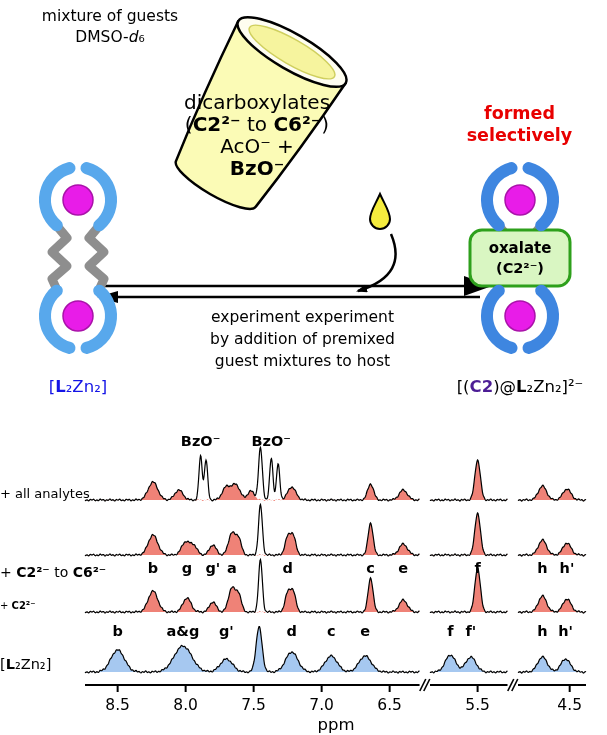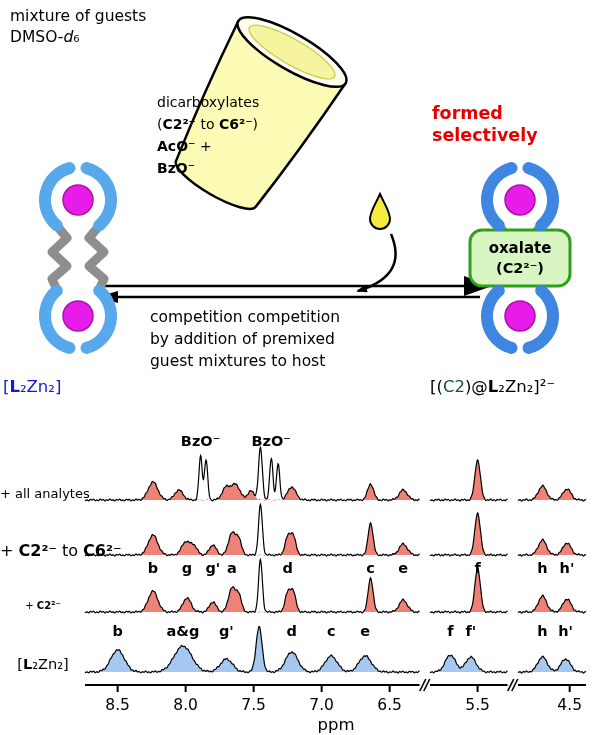--- a/index.html
+++ b/index.html
@@ -1,26 +1,26 @@
 <!DOCTYPE html>
 <html><head>
 <meta charset="utf-8">
 <style>
   *{box-sizing:border-box}
   html,body{margin:0;padding:0;background:#fff}
   #page{position:relative;width:607px;height:735px;background:#fff;
         font-family:"DejaVu Sans","Liberation Sans",sans-serif;color:#000;overflow:hidden}
   .abs{position:absolute}
-  .center{text-align:left}
+  .center{text-align:center}
   .note{font-size:15.5px;line-height:21px}
-  .beakernote{font-size:14px;line-height:22px}
+  .beakernote{font-size:20px;line-height:22px}
   .formed{font-size:17.5px;line-height:22px;font-weight:bold;color:#e80000}
   .caption{font-size:15.5px;line-height:22px}
   .structure-label{font-size:16.5px;line-height:19px}
-  .rowlab{left:0;width:88px;text-align:center;font-size:13.5px;line-height:17px;
+  .rowlab{left:0;width:88px;text-align:left;font-size:13.5px;line-height:17px;
           white-space:nowrap;padding-right:2px}
   svg text{font-family:"DejaVu Sans","Liberation Sans",sans-serif}
   .zig{fill:none;stroke:#8e8e8e;stroke-width:9;stroke-linecap:round;stroke-linejoin:round}
   .arcL{fill:none;stroke:#58a8ec;stroke-width:12;stroke-linecap:round}
   .arcR{fill:none;stroke:#3e86e0;stroke-width:12;stroke-linecap:round}
   .zinc{fill:#e81ce8;stroke:#a912a9;stroke-width:1.5}
 </style>
 </head>
 <body>
 
@@ -77,38 +77,38 @@
   </svg>
 
   <div class="abs note center" style="left:10px;top:6px;width:200px">
     <div><span>mixture of guests</span></div>
     <div><span>DMSO-</span><span style="font-style: italic;">d</span><span>₆</span></div>
   </div>
 
   <div class="abs beakernote center" style="left:157px;top:91px;width:200px">
     <div><span>dicarboxylates</span></div>
     <div><span>(</span><span style="font-weight: bold;">C2²⁻</span><span> to </span><span style="font-weight: bold;">C6²⁻</span><span>)</span></div>
-    <div><span style="font-weight: bold;">AcO⁻</span><span> +</span></div>
+    <div><span style="font-weight: normal;">AcO⁻</span><span> +</span></div>
     <div><span style="font-weight: bold;">BzO⁻</span></div>
   </div>
 
   <div class="abs formed center" style="left:432px;top:102px;width:175px">
     <div>formed</div>
     <div>selectively</div>
   </div>
 
   <div class="abs caption center" style="left:150px;top:306px;width:305px">
-    <div><span>competition competition</span></div>
+    <div><span>experiment experiment</span></div>
     <div><span>by addition of premixed</span></div>
     <div><span>guest mixtures to host</span></div>
   </div>
 
   <div class="abs structure-label center" style="left:3px;top:377px;width:150px;color:#1414e6"><span>[</span><span style="font-weight: bold;">L</span><span>₂Zn₂]</span></div>
 
-  <div class="abs structure-label center" style="left:430px;top:377px;width:180px"><span>[(</span><span style="font-weight: normal; color: #14532d;">C2</span><span>)@</span><span style="font-weight: bold;">L</span><span>₂Zn₂]²⁻</span></div>
+  <div class="abs structure-label center" style="left:430px;top:377px;width:180px"><span>[(</span><span style="font-weight: bold; color: #4c1d95;">C2</span><span>)@</span><span style="font-weight: bold;">L</span><span>₂Zn₂]²⁻</span></div>
 
   <svg id="nmr-svg" class="abs" style="left:0;top:432px" width="607" height="303" viewBox="0 0 607 303">
       <path d="M85.0,68L85.0,68.1L85.5,68.5L86.0,68.4L86.5,68.0L87.0,67.8L87.5,68.0L88.0,68.6L88.5,68.9L89.0,68.8L89.5,68.2L90.0,67.6L90.5,67.4L91.0,67.6L91.5,68.0L92.0,68.1L92.5,67.8L93.0,67.4L93.5,67.2L94.0,67.4L94.5,68.1L95.0,68.6L95.5,68.8L96.0,68.4L96.5,68.0L97.0,67.9L97.5,68.2L98.0,68.6L98.5,68.7L99.0,68.3L99.5,67.6L100.0,67.2L100.5,67.2L101.0,67.6L101.5,68.1L102.0,68.1L102.5,67.8L103.0,67.5L103.5,67.5L104.0,68.0L104.5,68.6L105.0,69.0L105.5,68.8L106.0,68.2L106.5,67.8L107.0,67.8L107.5,68.2L108.0,68.4L108.5,68.3L109.0,67.7L109.5,67.2L110.0,67.0L110.5,67.4L111.0,68.0L111.5,68.3L112.0,68.2L112.5,67.9L113.0,67.7L113.5,67.9L114.0,68.5L114.5,68.9L115.0,68.9L115.5,68.4L116.0,67.8L116.5,67.5L117.0,67.7L117.5,68.0L118.0,68.2L118.5,67.9L119.0,67.4L119.5,67.1L120.0,67.3L120.5,67.9L121.0,68.5L121.5,68.6L122.0,68.4L122.5,68.0L123.0,67.9L123.5,68.2L124.0,68.7L124.5,68.8L125.0,68.5L125.5,67.8L126.0,67.3L126.5,67.3L127.0,67.6L127.5,68.0L128.0,68.1L128.5,67.7L129.0,67.3L129.5,67.3L130.0,67.8L130.5,68.5L131.0,68.9L131.5,68.7L132.0,68.3L132.5,67.9L133.0,67.9L133.5,68.3L134.0,68.6L134.5,68.4L135.0,67.9L135.5,67.3L136.0,67.0L136.5,67.3L137.0,67.8L137.5,68.1L138.0,68.0L138.5,67.6L139.0,67.3L139.5,67.5L140.0,67.9L140.5,68.3L141.0,68.2L141.5,67.6L142.0,66.7L142.5,66.1L143.0,65.8L143.5,65.7L144.0,65.3L144.5,64.3L145.0,63.0L145.5,61.8L146.0,61.0L146.5,60.6L147.0,60.1L147.5,59.2L148.0,57.9L148.5,56.4L149.0,55.2L149.5,54.4L150.0,53.9L150.5,53.3L151.0,52.2L151.5,50.9L152.0,49.9L152.5,49.5L153.0,49.7L153.5,50.2L154.0,50.5L154.5,50.6L155.0,50.8L155.5,51.5L156.0,52.8L156.5,54.5L157.0,56.1L157.5,57.2L158.0,57.9L158.5,58.7L159.0,59.8L159.5,61.3L160.0,62.6L160.5,63.4L161.0,63.7L161.5,63.8L162.0,64.1L162.5,64.9L163.0,65.8L163.5,66.5L164.0,66.8L164.5,66.7L165.0,66.6L165.5,67.0L166.0,67.7L166.5,68.3L167.0,68.6L167.5,68.2L168.0,67.7L168.5,67.3L169.0,67.3L169.5,67.5L170.0,67.5L170.5,66.9L171.0,66.0L171.5,65.1L172.0,64.6L172.5,64.5L173.0,64.5L173.5,64.1L174.0,63.2L174.5,62.1L175.0,61.3L175.5,60.9L176.0,60.8L176.5,60.5L177.0,59.8L177.5,58.8L178.0,57.9L178.5,57.6L179.0,57.8L179.5,58.3L180.0,58.6L180.5,58.5L181.0,58.5L181.5,59.0L182.0,60.0L182.5,61.3L183.0,62.6L183.5,63.4L184.0,63.7L184.5,64.1L185.0,64.8L185.5,65.7L186.0,66.7L186.5,67.1L187.0,67.0L187.5,66.6L188.0,66.5L188.5,66.8L189.0,67.3L189.5,67.8L190.0,67.7L190.5,67.4L191.0,67.1L191.5,67.3L192.0,67.9L192.5,68.6L193.0,68.8L193.5,68.6L194.0,68.1L194.5,67.9L195.0,68.0L195.5,68.4L196.0,68.6L196.5,68.4L197.0,67.7L197.5,67.2L198.0,67.1L198.5,67.5L199.0,68.0L199.5,68.2L200.0,68.0L200.5,67.6L201.0,67.5L201.5,67.9L202.0,68.5L202.5,69.0L203.0,68.9L203.5,68.4L204.0,67.9L204.5,67.7L205.0,67.9L205.5,68.3L206.0,68.3L206.5,67.9L207.0,67.3L207.5,67.0L208.0,67.2L208.5,67.8L209.0,68.3L209.5,68.4L210.0,68.1L210.5,67.8L211.0,67.9L211.5,68.3L212.0,68.8L212.5,68.9L213.0,68.5L213.5,67.8L214.0,67.3L214.5,67.3L215.0,67.6L215.5,67.8L216.0,67.5L216.5,66.9L217.0,66.3L217.5,66.0L218.0,66.2L218.5,66.4L219.0,66.3L219.5,65.5L220.0,64.4L220.5,63.4L221.0,62.7L221.5,62.2L222.0,61.5L222.5,60.3L223.0,58.7L223.5,57.2L224.0,56.1L224.5,55.5L225.0,55.3L225.5,54.9L226.0,54.2L226.5,53.5L227.0,53.1L227.5,53.4L228.0,54.0L228.5,54.6L229.0,54.7L229.5,54.4L230.0,53.9L230.5,53.8L231.0,53.9L231.5,54.1L232.0,53.9L232.5,53.2L233.0,52.3L233.5,51.6L234.0,51.5L234.5,51.8L235.0,52.2L235.5,52.3L236.0,52.2L236.5,52.2L237.0,52.8L237.5,53.9L238.0,55.3L238.5,56.5L239.0,57.2L239.5,57.7L240.0,58.3L240.5,59.4L241.0,60.8L241.5,62.0L242.0,62.8L242.5,63.0L243.0,63.1L243.5,63.5L244.0,64.3L244.5,65.0L245.0,65.3L245.5,65.0L246.0,64.2L246.5,63.5L247.0,63.0L247.5,62.8L248.0,62.5L248.5,61.6L249.0,60.4L249.5,59.2L250.0,58.6L250.5,58.5L251.0,58.9L251.5,59.2L252.0,59.3L252.5,59.4L253.0,59.8L253.5,60.7L254.0,62.2L254.5,63.5L255.0,64.4L255.5,64.8L256.0,65.1L256.5,65.6L257.0,66.3L257.5,67.2L258.0,67.6L258.5,67.5L259.0,67.0L259.5,66.7L260.0,66.9L260.5,67.4L261.0,68.0L261.5,68.1L262.0,67.8L262.5,67.5L263.0,67.6L263.5,68.0L264.0,68.7L264.5,69.0L265.0,68.8L265.5,68.2L266.0,67.8L266.5,67.8L267.0,68.1L267.5,68.4L268.0,68.2L268.5,67.7L269.0,67.2L269.5,67.0L270.0,67.4L270.5,68.0L271.0,68.4L271.5,68.3L272.0,68.0L272.5,67.8L273.0,68.0L273.5,68.5L274.0,68.9L274.5,68.9L275.0,68.4L275.5,67.7L276.0,67.4L276.5,67.6L277.0,68.0L277.5,68.1L278.0,67.8L278.5,67.3L279.0,67.0L279.5,67.2L280.0,67.7L280.5,68.2L281.0,68.3L281.5,67.9L282.0,67.3L282.5,66.9L283.0,66.9L283.5,66.9L284.0,66.6L284.5,65.7L285.0,64.4L285.5,63.2L286.0,62.4L286.5,61.9L287.0,61.4L287.5,60.5L288.0,59.2L288.5,57.9L289.0,57.0L289.5,56.6L290.0,56.6L290.5,56.5L291.0,56.0L291.5,55.3L292.0,54.9L292.5,55.1L293.0,55.8L293.5,56.7L294.0,57.3L294.5,57.6L295.0,57.9L295.5,58.6L296.0,59.8L296.5,61.3L297.0,62.6L297.5,63.4L298.0,63.9L298.5,64.4L299.0,65.2L299.5,66.3L300.0,67.2L300.5,67.7L301.0,67.6L301.5,67.2L302.0,67.1L302.5,67.3L303.0,67.8L303.5,68.0L304.0,67.8L304.5,67.3L305.0,67.0L305.5,67.1L306.0,67.7L306.5,68.3L307.0,68.5L307.5,68.3L308.0,68.0L308.5,67.9L309.0,68.2L309.5,68.7L310.0,68.9L310.5,68.6L311.0,68.0L311.5,67.4L312.0,67.3L312.5,67.6L313.0,68.0L313.5,68.1L314.0,67.7L314.5,67.3L315.0,67.2L315.5,67.6L316.0,68.3L316.5,68.8L317.0,68.7L317.5,68.3L318.0,68.0L318.5,67.9L319.0,68.3L319.5,68.6L320.0,68.6L320.5,68.1L321.0,67.4L321.5,67.1L322.0,67.3L322.5,67.8L323.0,68.1L323.5,68.1L324.0,67.7L324.5,67.5L325.0,67.6L325.5,68.2L326.0,68.8L326.5,69.0L327.0,68.6L327.5,68.1L328.0,67.8L328.5,67.9L329.0,68.2L329.5,68.4L330.0,68.1L330.5,67.5L331.0,67.1L331.5,67.1L332.0,67.5L332.5,68.1L333.0,68.4L333.5,68.2L334.0,67.9L334.5,67.8L335.0,68.1L335.5,68.6L336.0,69.0L336.5,68.8L337.0,68.2L337.5,67.6L338.0,67.5L338.5,67.7L339.0,68.1L339.5,68.1L340.0,67.8L340.5,67.3L341.0,67.1L341.5,67.4L342.0,68.1L342.5,68.6L343.0,68.6L343.5,68.3L344.0,67.9L344.5,68.0L345.0,68.3L345.5,68.7L346.0,68.8L346.5,68.3L347.0,67.6L347.5,67.2L348.0,67.3L348.5,67.7L349.0,68.1L349.5,68.0L350.0,67.6L350.5,67.3L351.0,67.4L351.5,68.0L352.0,68.6L352.5,68.9L353.0,68.7L353.5,68.2L354.0,67.9L354.5,68.0L355.0,68.3L355.5,68.6L356.0,68.3L356.5,67.7L357.0,67.2L357.5,67.1L358.0,67.4L358.5,68.0L359.0,68.2L359.5,68.1L360.0,67.7L360.5,67.6L361.0,67.8L361.5,68.4L362.0,68.7L362.5,68.5L363.0,67.7L363.5,66.9L364.0,66.2L364.5,65.9L365.0,65.4L365.5,64.5L366.0,62.9L366.5,61.0L367.0,59.3L367.5,57.9L368.0,56.9L368.5,55.9L369.0,54.6L369.5,53.2L370.0,52.2L370.5,51.9L371.0,52.5L371.5,53.5L372.0,54.6L372.5,55.4L373.0,56.2L373.5,57.4L374.0,59.0L374.5,60.9L375.0,62.7L375.5,63.8L376.0,64.5L376.5,64.9L377.0,65.6L377.5,66.7L378.0,67.7L378.5,68.3L379.0,68.3L379.5,68.0L380.0,67.8L380.5,68.0L381.0,68.4L381.5,68.7L382.0,68.5L382.5,67.9L383.0,67.3L383.5,67.1L384.0,67.4L384.5,67.9L385.0,68.1L385.5,68.0L386.0,67.6L386.5,67.4L387.0,67.7L387.5,68.4L388.0,68.9L388.5,68.9L389.0,68.5L389.5,67.9L390.0,67.7L390.5,67.9L391.0,68.2L391.5,68.2L392.0,67.8L392.5,67.1L393.0,66.6L393.5,66.6L394.0,66.9L394.5,67.2L395.0,67.0L395.5,66.4L396.0,65.7L396.5,65.2L397.0,65.1L397.5,65.1L398.0,64.6L398.5,63.6L399.0,62.2L399.5,61.0L400.0,60.2L400.5,59.9L401.0,59.6L401.5,58.9L402.0,58.1L402.5,57.3L403.0,57.1L403.5,57.6L404.0,58.4L404.5,59.1L405.0,59.4L405.5,59.6L406.0,59.9L406.5,60.8L407.0,61.9L407.5,63.0L408.0,63.6L408.5,63.8L409.0,63.8L409.5,64.1L410.0,64.9L410.5,65.8L411.0,66.5L411.5,66.6L412.0,66.5L412.5,66.5L413.0,67.0L413.5,67.7L414.0,68.4L414.5,68.6L415.0,68.4L415.5,67.9L416.0,67.8L416.5,68.0L417.0,68.4L417.5,68.5L418.0,68.2L418.5,67.5L419.0,67.1L419.5,67.1L419.6,68Z" fill="#ef8277" stroke="none"></path>
       <path d="M85.0,68.1L85.5,68.5L86.0,68.4L86.5,68.0L87.0,67.8L87.5,68.0L88.0,68.6L88.5,68.9L89.0,68.8L89.5,68.2L90.0,67.6L90.5,67.4L91.0,67.6L91.5,68.0L92.0,68.1L92.5,67.8L93.0,67.4L93.5,67.2L94.0,67.4L94.5,68.1L95.0,68.6L95.5,68.8L96.0,68.4L96.5,68.0L97.0,67.9L97.5,68.2L98.0,68.6L98.5,68.7L99.0,68.3L99.5,67.6L100.0,67.2L100.5,67.2L101.0,67.6L101.5,68.1L102.0,68.1L102.5,67.8L103.0,67.5L103.5,67.5L104.0,68.0L104.5,68.6L105.0,69.0L105.5,68.8L106.0,68.2L106.5,67.8L107.0,67.8L107.5,68.2L108.0,68.4L108.5,68.3L109.0,67.7L109.5,67.2L110.0,67.0L110.5,67.4L111.0,68.0L111.5,68.3L112.0,68.2L112.5,67.9L113.0,67.7L113.5,67.9L114.0,68.5L114.5,68.9L115.0,68.9L115.5,68.4L116.0,67.8L116.5,67.5L117.0,67.7L117.5,68.0L118.0,68.2L118.5,67.9L119.0,67.4L119.5,67.1L120.0,67.3L120.5,67.9L121.0,68.5L121.5,68.6L122.0,68.4L122.5,68.0L123.0,67.9L123.5,68.2L124.0,68.7L124.5,68.8L125.0,68.5L125.5,67.8L126.0,67.3L126.5,67.3L127.0,67.6L127.5,68.0L128.0,68.1L128.5,67.7L129.0,67.3L129.5,67.3L130.0,67.8L130.5,68.5L131.0,68.9L131.5,68.7L132.0,68.3L132.5,67.9L133.0,67.9L133.5,68.3L134.0,68.6L134.5,68.4L135.0,67.9L135.5,67.3L136.0,67.0L136.5,67.3L137.0,67.8L137.5,68.1L138.0,68.0L138.5,67.6L139.0,67.3L139.5,67.5L140.0,67.9L140.5,68.3L141.0,68.2L141.5,67.6L142.0,66.7L142.5,66.1L143.0,65.8L143.5,65.7L144.0,65.3L144.5,64.3L145.0,63.0L145.5,61.8L146.0,61.0L146.5,60.6L147.0,60.1L147.5,59.2L148.0,57.9L148.5,56.4L149.0,55.2L149.5,54.4L150.0,53.9L150.5,53.3L151.0,52.2L151.5,50.9L152.0,49.9L152.5,49.5L153.0,49.7L153.5,50.2L154.0,50.5L154.5,50.6L155.0,50.8L155.5,51.5L156.0,52.8L156.5,54.5L157.0,56.1L157.5,57.2L158.0,57.9L158.5,58.7L159.0,59.8L159.5,61.3L160.0,62.6L160.5,63.4L161.0,63.7L161.5,63.8L162.0,64.1L162.5,64.9L163.0,65.8L163.5,66.5L164.0,66.8L164.5,66.7L165.0,66.6L165.5,67.0L166.0,67.7L166.5,68.3L167.0,68.6L167.5,68.2L168.0,67.7L168.5,67.3L169.0,67.3L169.5,67.5L170.0,67.5L170.5,66.9L171.0,66.0L171.5,65.1L172.0,64.6L172.5,64.5L173.0,64.5L173.5,64.1L174.0,63.2L174.5,62.1L175.0,61.3L175.5,60.9L176.0,60.8L176.5,60.5L177.0,59.8L177.5,58.8L178.0,57.9L178.5,57.6L179.0,57.8L179.5,58.3L180.0,58.6L180.5,58.5L181.0,58.5L181.5,59.0L182.0,60.0L182.5,61.3L183.0,62.6L183.5,63.4L184.0,63.7L184.5,64.1L185.0,64.8L185.5,65.7L186.0,66.7L186.5,67.1L187.0,67.0L187.5,66.6L188.0,66.5L188.5,66.8L189.0,67.3L189.5,67.8L190.0,67.7L190.5,67.4L191.0,67.1L191.5,67.3L192.0,67.9L192.5,68.6L193.0,68.8L193.5,68.6L194.0,68.1L194.5,67.8L195.0,67.9L195.5,68.1L196.0,67.8L196.5,66.5L197.0,63.9L197.5,59.9L198.0,54.7L198.5,48.2L199.0,40.8L199.5,33.1L200.0,26.8L200.5,23.6L201.0,24.5L201.5,29.3L202.0,36.2L202.5,42.8L203.0,46.9L203.5,47.4L204.0,44.5L204.5,39.5L205.0,34.1L205.5,29.9L206.0,28.1L206.5,29.4L207.0,33.6L207.5,40.2L208.0,47.8L208.5,55.0L209.0,60.6L209.5,64.2L210.0,66.0L210.5,66.9L211.0,67.5L211.5,68.2L212.0,68.7L212.5,68.9L213.0,68.5L213.5,67.8L214.0,67.3L214.5,67.3L215.0,67.6L215.5,67.8L216.0,67.5L216.5,66.9L217.0,66.3L217.5,66.0L218.0,66.2L218.5,66.4L219.0,66.3L219.5,65.5L220.0,64.4L220.5,63.4L221.0,62.7L221.5,62.2L222.0,61.5L222.5,60.3L223.0,58.7L223.5,57.2L224.0,56.1L224.5,55.5L225.0,55.3L225.5,54.9L226.0,54.2L226.5,53.5L227.0,53.1L227.5,53.4L228.0,54.0L228.5,54.6L229.0,54.7L229.5,54.4L230.0,53.9L230.5,53.8L231.0,53.9L231.5,54.1L232.0,53.9L232.5,53.2L233.0,52.3L233.5,51.6L234.0,51.5L234.5,51.8L235.0,52.2L235.5,52.3L236.0,52.2L236.5,52.2L237.0,52.8L237.5,53.9L238.0,55.3L238.5,56.5L239.0,57.2L239.5,57.7L240.0,58.3L240.5,59.4L241.0,60.8L241.5,62.0L242.0,62.8L242.5,63.0L243.0,63.1L243.5,63.5L244.0,64.3L244.5,65.0L245.0,65.3L245.5,65.0L246.0,64.2L246.5,63.5L247.0,63.0L247.5,62.8L248.0,62.5L248.5,61.6L249.0,60.4L249.5,59.2L250.0,58.6L250.5,58.5L251.0,58.9L251.5,59.2L252.0,59.3L252.5,59.3L253.0,59.7L253.5,60.7L254.0,62.0L254.5,63.1L255.0,63.6L255.5,63.1L256.0,61.7L256.5,59.4L257.0,56.2L257.5,51.4L258.0,44.7L258.5,36.5L259.0,28.0L259.5,20.7L260.0,16.3L260.5,15.5L261.0,18.2L261.5,23.6L262.0,30.7L262.5,38.6L263.0,46.5L263.5,53.7L264.0,59.6L264.5,63.6L265.0,65.8L265.5,66.6L266.0,66.8L266.5,66.9L267.0,66.7L267.5,65.6L268.0,62.9L268.5,58.3L269.0,51.9L269.5,44.5L270.0,37.1L270.5,31.0L271.0,27.2L271.5,26.6L272.0,29.4L272.5,35.3L273.0,43.0L273.5,50.6L274.0,56.5L274.5,59.5L275.0,59.3L275.5,56.2L276.0,51.3L276.5,45.3L277.0,39.4L277.5,34.6L278.0,31.9L278.5,32.3L279.0,35.9L279.5,42.0L280.0,49.2L280.5,55.8L281.0,60.7L281.5,63.7L282.0,65.1L282.5,65.9L283.0,66.5L283.5,66.8L284.0,66.6L284.5,65.7L285.0,64.4L285.5,63.2L286.0,62.3L286.5,61.9L287.0,61.4L287.5,60.5L288.0,59.2L288.5,57.9L289.0,57.0L289.5,56.6L290.0,56.6L290.5,56.5L291.0,56.0L291.5,55.3L292.0,54.9L292.5,55.1L293.0,55.8L293.5,56.7L294.0,57.3L294.5,57.6L295.0,57.9L295.5,58.6L296.0,59.8L296.5,61.3L297.0,62.6L297.5,63.4L298.0,63.9L298.5,64.4L299.0,65.2L299.5,66.3L300.0,67.2L300.5,67.7L301.0,67.6L301.5,67.2L302.0,67.1L302.5,67.3L303.0,67.8L303.5,68.0L304.0,67.8L304.5,67.3L305.0,67.0L305.5,67.1L306.0,67.7L306.5,68.3L307.0,68.5L307.5,68.3L308.0,68.0L308.5,67.9L309.0,68.2L309.5,68.7L310.0,68.9L310.5,68.6L311.0,68.0L311.5,67.4L312.0,67.3L312.5,67.6L313.0,68.0L313.5,68.1L314.0,67.7L314.5,67.3L315.0,67.2L315.5,67.6L316.0,68.3L316.5,68.8L317.0,68.7L317.5,68.3L318.0,68.0L318.5,67.9L319.0,68.3L319.5,68.6L320.0,68.6L320.5,68.1L321.0,67.4L321.5,67.1L322.0,67.3L322.5,67.8L323.0,68.1L323.5,68.1L324.0,67.7L324.5,67.5L325.0,67.6L325.5,68.2L326.0,68.8L326.5,69.0L327.0,68.6L327.5,68.1L328.0,67.8L328.5,67.9L329.0,68.2L329.5,68.4L330.0,68.1L330.5,67.5L331.0,67.1L331.5,67.1L332.0,67.5L332.5,68.1L333.0,68.4L333.5,68.2L334.0,67.9L334.5,67.8L335.0,68.1L335.5,68.6L336.0,69.0L336.5,68.8L337.0,68.2L337.5,67.6L338.0,67.5L338.5,67.7L339.0,68.1L339.5,68.1L340.0,67.8L340.5,67.3L341.0,67.1L341.5,67.4L342.0,68.1L342.5,68.6L343.0,68.6L343.5,68.3L344.0,67.9L344.5,68.0L345.0,68.3L345.5,68.7L346.0,68.8L346.5,68.3L347.0,67.6L347.5,67.2L348.0,67.3L348.5,67.7L349.0,68.1L349.5,68.0L350.0,67.6L350.5,67.3L351.0,67.4L351.5,68.0L352.0,68.6L352.5,68.9L353.0,68.7L353.5,68.2L354.0,67.9L354.5,68.0L355.0,68.3L355.5,68.6L356.0,68.3L356.5,67.7L357.0,67.2L357.5,67.1L358.0,67.4L358.5,68.0L359.0,68.2L359.5,68.1L360.0,67.7L360.5,67.6L361.0,67.8L361.5,68.4L362.0,68.7L362.5,68.5L363.0,67.7L363.5,66.9L364.0,66.2L364.5,65.9L365.0,65.4L365.5,64.5L366.0,62.9L366.5,61.0L367.0,59.3L367.5,57.9L368.0,56.9L368.5,55.9L369.0,54.6L369.5,53.2L370.0,52.2L370.5,51.9L371.0,52.5L371.5,53.5L372.0,54.6L372.5,55.4L373.0,56.2L373.5,57.4L374.0,59.0L374.5,60.9L375.0,62.7L375.5,63.8L376.0,64.5L376.5,64.9L377.0,65.6L377.5,66.7L378.0,67.7L378.5,68.3L379.0,68.3L379.5,68.0L380.0,67.8L380.5,68.0L381.0,68.4L381.5,68.7L382.0,68.5L382.5,67.9L383.0,67.3L383.5,67.1L384.0,67.4L384.5,67.9L385.0,68.1L385.5,68.0L386.0,67.6L386.5,67.4L387.0,67.7L387.5,68.4L388.0,68.9L388.5,68.9L389.0,68.5L389.5,67.9L390.0,67.7L390.5,67.9L391.0,68.2L391.5,68.2L392.0,67.8L392.5,67.1L393.0,66.6L393.5,66.6L394.0,66.9L394.5,67.2L395.0,67.0L395.5,66.4L396.0,65.7L396.5,65.2L397.0,65.1L397.5,65.1L398.0,64.6L398.5,63.6L399.0,62.2L399.5,61.0L400.0,60.2L400.5,59.9L401.0,59.6L401.5,58.9L402.0,58.1L402.5,57.3L403.0,57.1L403.5,57.6L404.0,58.4L404.5,59.1L405.0,59.4L405.5,59.6L406.0,59.9L406.5,60.8L407.0,61.9L407.5,63.0L408.0,63.6L408.5,63.8L409.0,63.8L409.5,64.1L410.0,64.9L410.5,65.8L411.0,66.5L411.5,66.6L412.0,66.5L412.5,66.5L413.0,67.0L413.5,67.7L414.0,68.4L414.5,68.6L415.0,68.4L415.5,67.9L416.0,67.8L416.5,68.0L417.0,68.4L417.5,68.5L418.0,68.2L418.5,67.5L419.0,67.1L419.5,67.1" fill="none" stroke="#000" stroke-width="1.2"></path>
       <path d="M430.0,68L430.0,68.0L430.5,68.4L431.0,68.4L431.5,68.1L432.0,67.8L432.5,68.0L433.0,68.5L433.5,68.9L434.0,68.9L434.5,68.3L435.0,67.7L435.5,67.4L436.0,67.5L436.5,67.9L437.0,68.1L437.5,67.9L438.0,67.4L438.5,67.2L439.0,67.3L439.5,68.0L440.0,68.6L440.5,68.8L441.0,68.5L441.5,68.1L442.0,67.9L442.5,68.1L443.0,68.6L443.5,68.7L444.0,68.4L444.5,67.7L445.0,67.2L445.5,67.2L446.0,67.6L446.5,68.0L447.0,68.1L447.5,67.8L448.0,67.5L448.5,67.4L449.0,67.9L449.5,68.5L450.0,68.9L450.5,68.8L451.0,68.3L451.5,67.9L452.0,67.8L452.5,68.1L453.0,68.4L453.5,68.3L454.0,67.8L454.5,67.3L455.0,67.0L455.5,67.3L456.0,67.9L456.5,68.3L457.0,68.3L457.5,67.9L458.0,67.7L458.5,67.9L459.0,68.4L459.5,68.9L460.0,69.0L460.5,68.5L461.0,67.9L461.5,67.5L462.0,67.6L462.5,68.0L463.0,68.2L463.5,68.0L464.0,67.5L464.5,67.1L465.0,67.2L465.5,67.7L466.0,68.4L466.5,68.6L467.0,68.4L467.5,68.0L468.0,67.8L468.5,68.0L469.0,68.4L469.5,68.4L470.0,67.8L470.5,66.6L471.0,65.3L471.5,64.0L472.0,62.8L472.5,61.1L473.0,58.5L473.5,54.9L474.0,50.7L474.5,46.4L475.0,42.3L475.5,38.6L476.0,35.2L476.5,31.9L477.0,29.3L477.5,28.0L478.0,28.3L478.5,30.4L479.0,33.5L479.5,37.2L480.0,40.9L480.5,44.7L481.0,48.7L481.5,52.9L482.0,56.9L482.5,60.3L483.0,62.6L483.5,64.0L484.0,65.0L484.5,66.1L485.0,67.2L485.5,68.2L486.0,68.6L486.5,68.5L487.0,68.0L487.5,67.6L488.0,67.8L488.5,68.1L489.0,68.3L489.5,68.1L490.0,67.5L490.5,67.1L491.0,67.1L491.5,67.6L492.0,68.2L492.5,68.5L493.0,68.3L493.5,67.9L494.0,67.8L494.5,68.1L495.0,68.6L495.5,68.9L496.0,68.8L496.5,68.2L497.0,67.6L497.5,67.4L498.0,67.7L498.5,68.0L499.0,68.1L499.5,67.8L500.0,67.3L500.5,67.1L501.0,67.5L501.5,68.1L502.0,68.6L502.5,68.7L503.0,68.4L503.5,68.0L504.0,67.9L504.5,68.3L505.0,68.7L505.5,68.7L506.0,68.3L506.5,67.6L507.0,67.2L507.5,67.3L507.5,68Z" fill="#ef8277" stroke="none"></path>
       <path d="M430.0,68.0L430.5,68.4L431.0,68.4L431.5,68.1L432.0,67.8L432.5,68.0L433.0,68.5L433.5,68.9L434.0,68.9L434.5,68.3L435.0,67.7L435.5,67.4L436.0,67.5L436.5,67.9L437.0,68.1L437.5,67.9L438.0,67.4L438.5,67.2L439.0,67.3L439.5,68.0L440.0,68.6L440.5,68.8L441.0,68.5L441.5,68.1L442.0,67.9L442.5,68.1L443.0,68.6L443.5,68.7L444.0,68.4L444.5,67.7L445.0,67.2L445.5,67.2L446.0,67.6L446.5,68.0L447.0,68.1L447.5,67.8L448.0,67.5L448.5,67.4L449.0,67.9L449.5,68.5L450.0,68.9L450.5,68.8L451.0,68.3L451.5,67.9L452.0,67.8L452.5,68.1L453.0,68.4L453.5,68.3L454.0,67.8L454.5,67.3L455.0,67.0L455.5,67.3L456.0,67.9L456.5,68.3L457.0,68.3L457.5,67.9L458.0,67.7L458.5,67.9L459.0,68.4L459.5,68.9L460.0,69.0L460.5,68.5L461.0,67.9L461.5,67.5L462.0,67.6L462.5,68.0L463.0,68.2L463.5,68.0L464.0,67.5L464.5,67.1L465.0,67.2L465.5,67.7L466.0,68.4L466.5,68.6L467.0,68.4L467.5,68.0L468.0,67.8L468.5,68.0L469.0,68.4L469.5,68.4L470.0,67.8L470.5,66.6L471.0,65.3L471.5,64.0L472.0,62.8L472.5,61.1L473.0,58.5L473.5,54.9L474.0,50.7L474.5,46.4L475.0,42.3L475.5,38.6L476.0,35.2L476.5,31.9L477.0,29.3L477.5,28.0L478.0,28.3L478.5,30.4L479.0,33.5L479.5,37.2L480.0,40.9L480.5,44.7L481.0,48.7L481.5,52.9L482.0,56.9L482.5,60.3L483.0,62.6L483.5,64.0L484.0,65.0L484.5,66.1L485.0,67.2L485.5,68.2L486.0,68.6L486.5,68.5L487.0,68.0L487.5,67.6L488.0,67.8L488.5,68.1L489.0,68.3L489.5,68.1L490.0,67.5L490.5,67.1L491.0,67.1L491.5,67.6L492.0,68.2L492.5,68.5L493.0,68.3L493.5,67.9L494.0,67.8L494.5,68.1L495.0,68.6L495.5,68.9L496.0,68.8L496.5,68.2L497.0,67.6L497.5,67.4L498.0,67.7L498.5,68.0L499.0,68.1L499.5,67.8L500.0,67.3L500.5,67.1L501.0,67.5L501.5,68.1L502.0,68.6L502.5,68.7L503.0,68.4L503.5,68.0L504.0,67.9L504.5,68.3L505.0,68.7L505.5,68.7L506.0,68.3L506.5,67.6L507.0,67.2L507.5,67.3" fill="none" stroke="#000" stroke-width="1.2"></path>
       <path d="M518.0,68L518.0,68.0L518.5,68.3L519.0,68.2L519.5,67.8L520.0,67.7L520.5,68.0L521.0,68.5L521.5,69.0L522.0,68.9L522.5,68.4L523.0,67.8L523.5,67.6L524.0,67.8L524.5,68.1L525.0,68.2L525.5,67.8L526.0,67.3L526.5,67.0L527.0,67.3L527.5,67.9L528.0,68.4L528.5,68.5L529.0,68.2L529.5,67.8L530.0,67.8L530.5,68.1L531.0,68.5L531.5,68.5L532.0,67.9L532.5,67.1L533.0,66.4L533.5,66.1L534.0,66.1L534.5,66.0L535.0,65.4L535.5,64.4L536.0,63.3L536.5,62.5L537.0,62.1L537.5,61.8L538.0,61.2L538.5,60.0L539.0,58.5L539.5,57.2L540.0,56.3L540.5,55.9L541.0,55.5L541.5,54.9L542.0,54.0L542.5,53.3L543.0,53.2L543.5,53.8L544.0,54.8L544.5,55.8L545.0,56.5L545.5,57.0L546.0,57.9L546.5,59.2L547.0,60.8L547.5,62.3L548.0,63.3L548.5,63.8L549.0,64.0L549.5,64.5L550.0,65.3L550.5,66.2L551.0,66.7L551.5,66.7L552.0,66.5L552.5,66.3L553.0,66.6L553.5,67.3L554.0,67.9L554.5,68.1L555.0,67.9L555.5,67.5L556.0,67.5L556.5,67.8L557.0,68.2L557.5,68.2L558.0,67.6L558.5,66.7L559.0,65.9L559.5,65.4L560.0,65.2L560.5,65.0L561.0,64.3L561.5,63.1L562.0,61.9L562.5,61.1L563.0,60.7L563.5,60.6L564.0,60.2L564.5,59.4L565.0,58.4L565.5,57.6L566.0,57.3L566.5,57.5L567.0,57.8L567.5,57.7L568.0,57.4L568.5,57.2L569.0,57.5L569.5,58.3L570.0,59.5L570.5,60.6L571.0,61.2L571.5,61.6L572.0,62.2L572.5,63.2L573.0,64.5L573.5,65.7L574.0,66.4L574.5,66.6L575.0,66.5L575.5,66.6L576.0,67.1L576.5,67.7L577.0,68.0L577.5,67.8L578.0,67.2L578.5,66.9L579.0,67.0L579.5,67.5L580.0,68.0L580.5,68.2L581.0,68.0L581.5,67.7L582.0,67.7L582.5,68.1L583.0,68.7L583.5,69.0L584.0,68.8L584.5,68.2L585.0,67.7L585.5,67.6L586.0,67.9L586.0,68Z" fill="#ef8277" stroke="none"></path>
       <path d="M518.0,68.0L518.5,68.3L519.0,68.2L519.5,67.8L520.0,67.7L520.5,68.0L521.0,68.5L521.5,69.0L522.0,68.9L522.5,68.4L523.0,67.8L523.5,67.6L524.0,67.8L524.5,68.1L525.0,68.2L525.5,67.8L526.0,67.3L526.5,67.0L527.0,67.3L527.5,67.9L528.0,68.4L528.5,68.5L529.0,68.2L529.5,67.8L530.0,67.8L530.5,68.1L531.0,68.5L531.5,68.5L532.0,67.9L532.5,67.1L533.0,66.4L533.5,66.1L534.0,66.1L534.5,66.0L535.0,65.4L535.5,64.4L536.0,63.3L536.5,62.5L537.0,62.1L537.5,61.8L538.0,61.2L538.5,60.0L539.0,58.5L539.5,57.2L540.0,56.3L540.5,55.9L541.0,55.5L541.5,54.9L542.0,54.0L542.5,53.3L543.0,53.2L543.5,53.8L544.0,54.8L544.5,55.8L545.0,56.5L545.5,57.0L546.0,57.9L546.5,59.2L547.0,60.8L547.5,62.3L548.0,63.3L548.5,63.8L549.0,64.0L549.5,64.5L550.0,65.3L550.5,66.2L551.0,66.7L551.5,66.7L552.0,66.5L552.5,66.3L553.0,66.6L553.5,67.3L554.0,67.9L554.5,68.1L555.0,67.9L555.5,67.5L556.0,67.5L556.5,67.8L557.0,68.2L557.5,68.2L558.0,67.6L558.5,66.7L559.0,65.9L559.5,65.4L560.0,65.2L560.5,65.0L561.0,64.3L561.5,63.1L562.0,61.9L562.5,61.1L563.0,60.7L563.5,60.6L564.0,60.2L564.5,59.4L565.0,58.4L565.5,57.6L566.0,57.3L566.5,57.5L567.0,57.8L567.5,57.7L568.0,57.4L568.5,57.2L569.0,57.5L569.5,58.3L570.0,59.5L570.5,60.6L571.0,61.2L571.5,61.6L572.0,62.2L572.5,63.2L573.0,64.5L573.5,65.7L574.0,66.4L574.5,66.6L575.0,66.5L575.5,66.6L576.0,67.1L576.5,67.7L577.0,68.0L577.5,67.8L578.0,67.2L578.5,66.9L579.0,67.0L579.5,67.5L580.0,68.0L580.5,68.2L581.0,68.0L581.5,67.7L582.0,67.7L582.5,68.1L583.0,68.7L583.5,69.0L584.0,68.8L584.5,68.2L585.0,67.7L585.5,67.6L586.0,67.9" fill="none" stroke="#000" stroke-width="1.2"></path>
       <text x="200.6" y="14" text-anchor="middle" font-size="14.5" font-weight="bold">BzO⁻</text>
       <text x="271.3" y="14" text-anchor="middle" font-size="14.5" font-weight="bold">BzO⁻</text>
@@ -168,17 +168,17 @@
       <line x1="389.64000000000004" y1="253" x2="389.64000000000004" y2="260" stroke="#000" stroke-width="2"></line>
       <text x="389.64000000000004" y="278" text-anchor="middle" font-size="15.5">6.5</text>
       <line x1="477.59999999999997" y1="253" x2="477.59999999999997" y2="260" stroke="#000" stroke-width="2"></line>
       <text x="477.59999999999997" y="278" text-anchor="middle" font-size="15.5">5.5</text>
       <line x1="569.68" y1="253" x2="569.68" y2="260" stroke="#000" stroke-width="2"></line>
       <text x="569.68" y="278" text-anchor="middle" font-size="15.5">4.5</text>
       <text x="336" y="298" text-anchor="middle" font-size="16.5">ppm</text>
     </svg>
 
   <div class="abs rowlab" style="top:485px;font-size:13px"><span>+ all analytes</span></div>
-  <div class="abs rowlab" style="top:542px;font-size:16px"><span>+ </span><span style="font-weight: bold;">C2²⁻</span><span> to </span><span style="font-weight: bold;">C6²⁻</span></div>
+  <div class="abs rowlab" style="top:564px;font-size:14px"><span>+ </span><span style="font-weight: bold;">C2²⁻</span><span> to </span><span style="font-weight: bold;">C6²⁻</span></div>
   <div class="abs rowlab" style="top:597px;font-size:10px"><span>+ </span><span style="font-weight: bold;">C2²⁻</span></div>
   <div class="abs rowlab" style="top:656px;font-size:14.5px"><span>[</span><span style="font-weight: bold;">L</span><span>₂Zn₂]</span></div>
 
 </div>
 
 </body></html>

